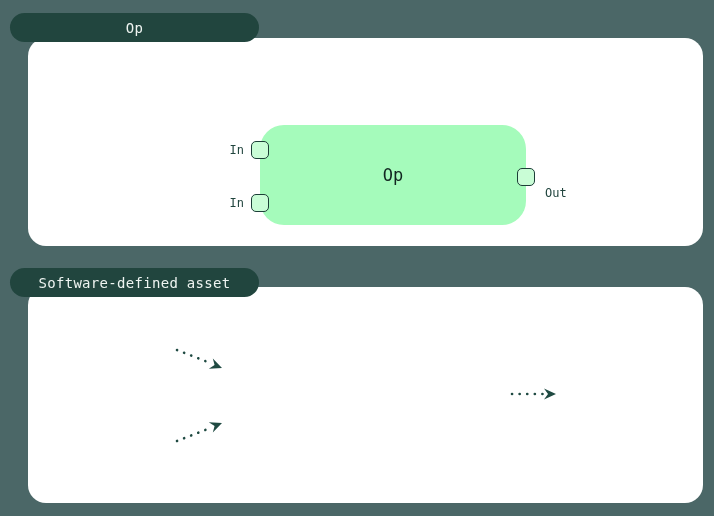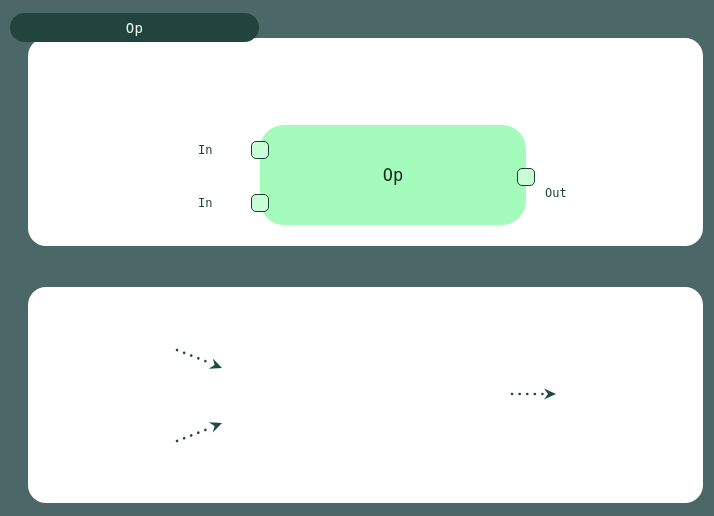--- a/index.html
+++ b/index.html
@@ -39,21 +39,21 @@
     position: absolute; width: 18px; height: 18px; box-sizing: border-box;
     background: var(--handle-fill, #c9fdd6);
     border: 1.5px solid var(--handle-border, #1c3e37);
     border-radius: 5px; z-index: 4;
   }
 
   .io-label {
     position: absolute; color: var(--label-text, #21453e);
     font-size: 12px; line-height: 15px; z-index: 2;
   }
-  .right-align { }
+  .right-align { text-align: right; }
 
   #arrow-layer {
     position: absolute; left: 0; top: 0; width: 714px; height: 516px;
     z-index: 5; pointer-events: none;
   }
 </style>
 </head>
 <body>
 
 <div class="canvas">
@@ -69,20 +69,23 @@
     <div class="io-label right-align" style="left:170px; top:105px; width:46px;">In</div>
     <div class="handle" style="left:223px; top:103px;"></div>
 
     <div class="io-label right-align" style="left:170px; top:158px; width:46px;">In</div>
     <div class="handle" style="left:223px; top:156px;"></div>
 
     <div class="handle" style="left:489px; top:130px;"></div>
     <div class="io-label" style="left:517px; top:148px;">Out</div>
   </div>
 
+  <div class="tab" id="sda-tab">
+    <span>Software-defined asset</span>
+  </div>
   <div class="panel" id="sda-panel">
     
 
     
     
 
     
     
 
     

